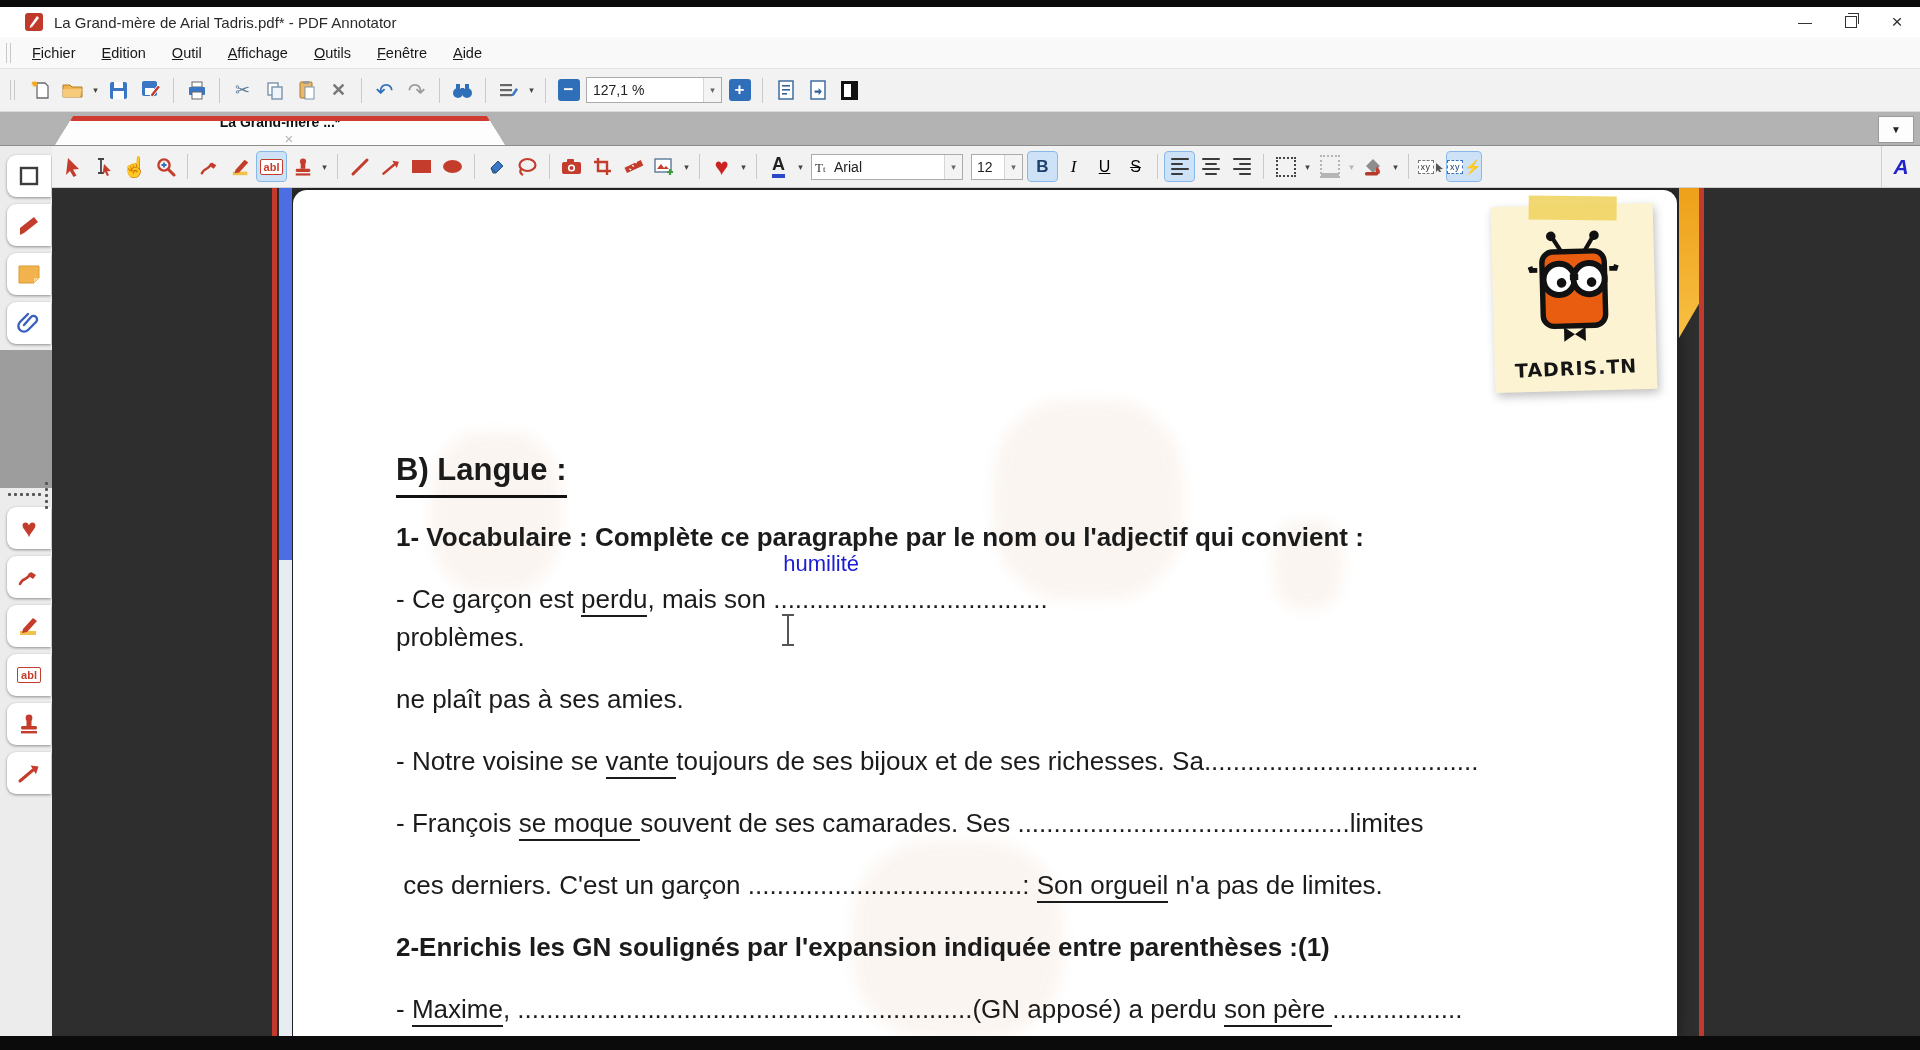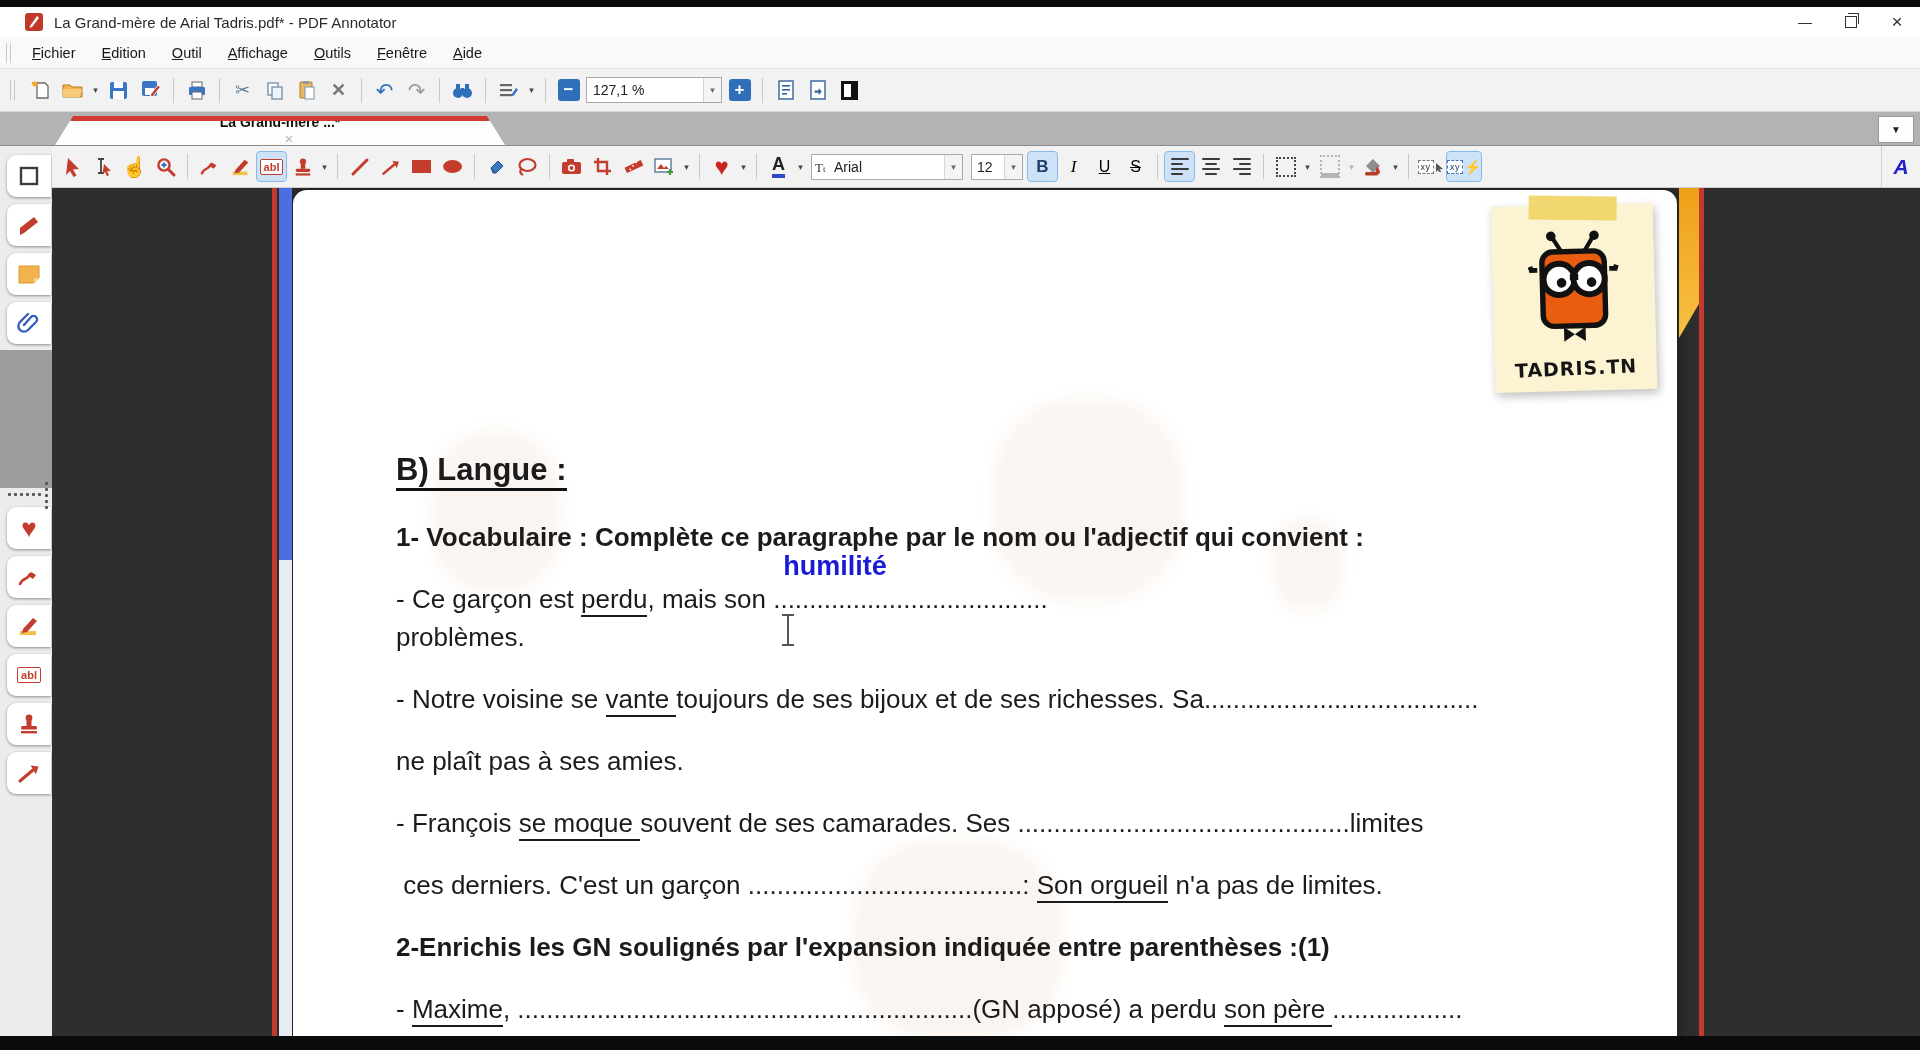--- a/index.html
+++ b/index.html
@@ -78,23 +78,23 @@
           background:linear-gradient(#eea019,#f8c044);clip-path:polygon(0 0,100% 0,100% 76%,0 100%);}
   
   .wm{position:absolute;border-radius:40%;filter:blur(7px);opacity:.07;background:#c97a3a;z-index:0;}
   
   .doc-text{position:relative;z-index:2;color:#1b1b1b;}
   .doc-line{white-space:pre;font-size:26px;height:38px;line-height:38px;margin-bottom:24px;}
   .doc-line.tight{margin-bottom:0;}
   .doc-line.h1{height:44px;line-height:44px;margin-bottom:26px;}
   .seg-u{border-bottom:2px solid #1b1b1b;padding-bottom:1px;}
   .seg-b{font-weight:bold;}
-  .h1 .seg-bu{font-weight:bold;font-size:31px;border-bottom:3px solid #111;padding-bottom:1px;}
+  .h1 .seg-bu{font-weight:bold;font-size:31px;border-bottom:3px solid #111;padding-bottom:8px;}
   .has-ann{position:relative;}
-  .annotation{position:absolute;left:10px;top:-31px;color:#1b1bd6;font-weight:bold;font-size:27px;line-height:1;}
+  .annotation{position:absolute;left:10px;top:-31px;color:#1b1bd6;font-weight:normal;font-size:22px;line-height:1;}
   
   .ibeam{position:absolute;left:488px;top:422px;width:14px;height:38px;z-index:8;}
   .ibeam:before{content:"";position:absolute;left:6px;top:4px;bottom:4px;width:2px;background:#555;}
   .ibeam:after{content:"";position:absolute;left:1px;right:1px;top:2px;height:2px;background:#555;box-shadow:0 30px 0 #555;}
   
   .logo-note{position:absolute;right:22px;top:15px;width:162px;height:186px;background:#fbf3d2;
              box-shadow:2px 4px 10px rgba(0,0,0,.25);transform:rotate(-1.5deg);z-index:3;
              display:flex;flex-direction:column;align-items:center;}
   .logo-tape{position:absolute;top:-9px;left:38px;width:88px;height:24px;background:#f1d463;opacity:.9;transform:rotate(2deg);}
   .logo-text{font-size:19px;font-weight:bold;color:#151515;letter-spacing:1px;margin-top:2px;
@@ -574,22 +574,22 @@
               <path d="M50 88 l-9 -6 v12 z M50 88 l9 -6 v12 z" fill="#111"></path>
             </svg>
             <div class="logo-text">TADRIS.TN</div>
           </div>
 
           <div class="doc-text" id="doc-lines">
               <div class="doc-line h1"><span class="seg-bu">B) Langue :</span></div>
               <div class="doc-line "><span class="seg-b">1- Vocabulaire : Complète ce paragraphe par le nom ou l'adjectif qui convient :</span></div>
               <div class="doc-line tight"><span class="seg-n">- Ce garçon est </span><span class="seg-u">perdu</span><span class="seg-n">, mais son </span><span class="seg-n has-ann">......................................<span class="annotation">humilité</span></span></div>
               <div class="doc-line "><span class="seg-n">problèmes.</span></div>
+              <div class="doc-line "><span class="seg-n">ne plaît pas à ses amies.</span></div>
               <div class="doc-line "><span class="seg-n">- Notre voisine se </span><span class="seg-u">vante </span><span class="seg-n">toujours de ses bijoux et de ses richesses. Sa</span><span class="seg-n">......................................</span></div>
-              <div class="doc-line "><span class="seg-n">ne plaît pas à ses amies.</span></div>
               <div class="doc-line "><span class="seg-n">- François </span><span class="seg-u">se moque </span><span class="seg-n">souvent de ses camarades. Ses </span><span class="seg-n">..............................................</span><span class="seg-n">limites</span></div>
               <div class="doc-line "><span class="seg-n"> ces derniers. C'est un garçon </span><span class="seg-n">......................................</span><span class="seg-n">: </span><span class="seg-u">Son orgueil</span><span class="seg-n"> n'a pas de limites.</span></div>
               <div class="doc-line "><span class="seg-b">2-Enrichis les GN soulignés par l'expansion indiquée entre parenthèses :(1)</span></div>
               <div class="doc-line tight"><span class="seg-n">- </span><span class="seg-u">Maxime</span><span class="seg-n">, </span><span class="seg-n">...............................................................</span><span class="seg-n">(GN apposé) a perdu </span><span class="seg-u">son père </span><span class="seg-n">..................</span></div>
             </div>
           <div class="ibeam"></div>
         </div>
       </div>
     </div>
   </div>

